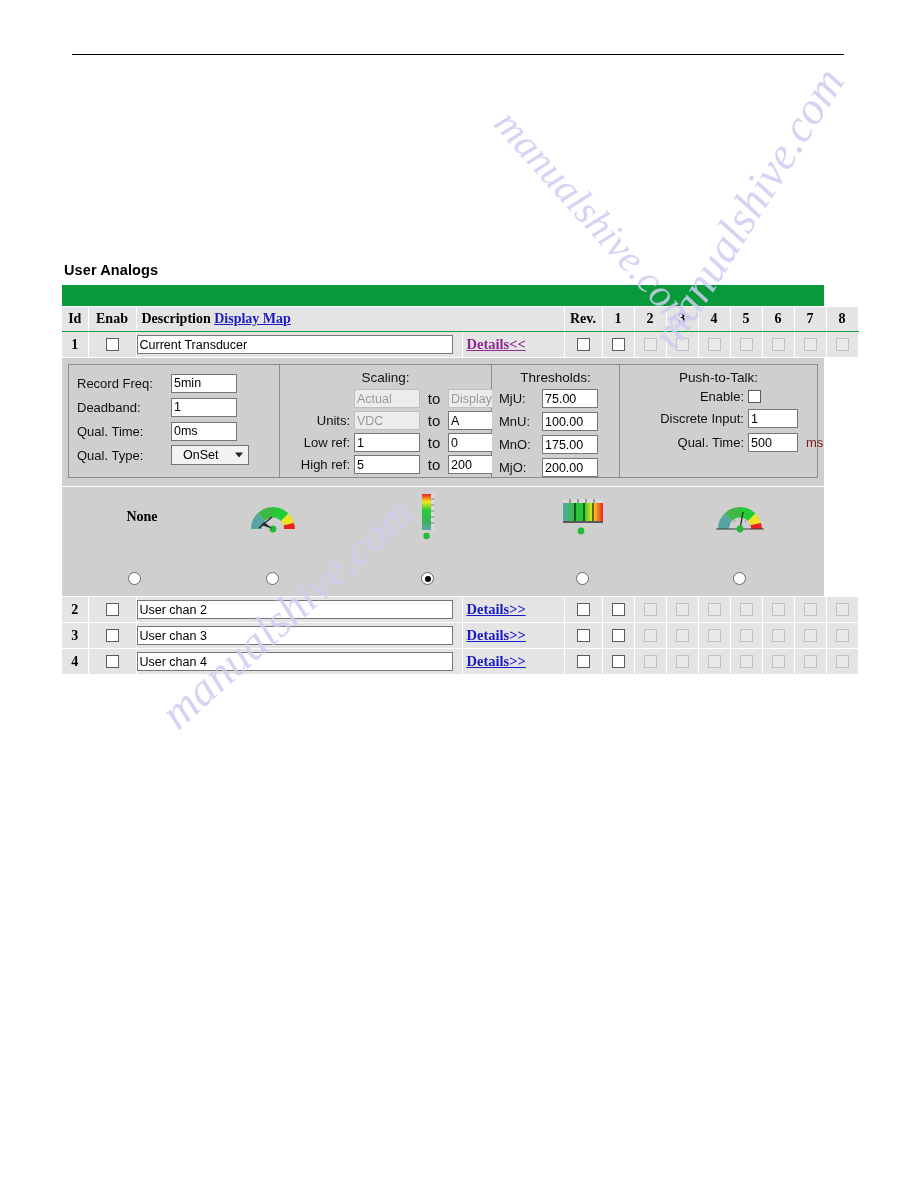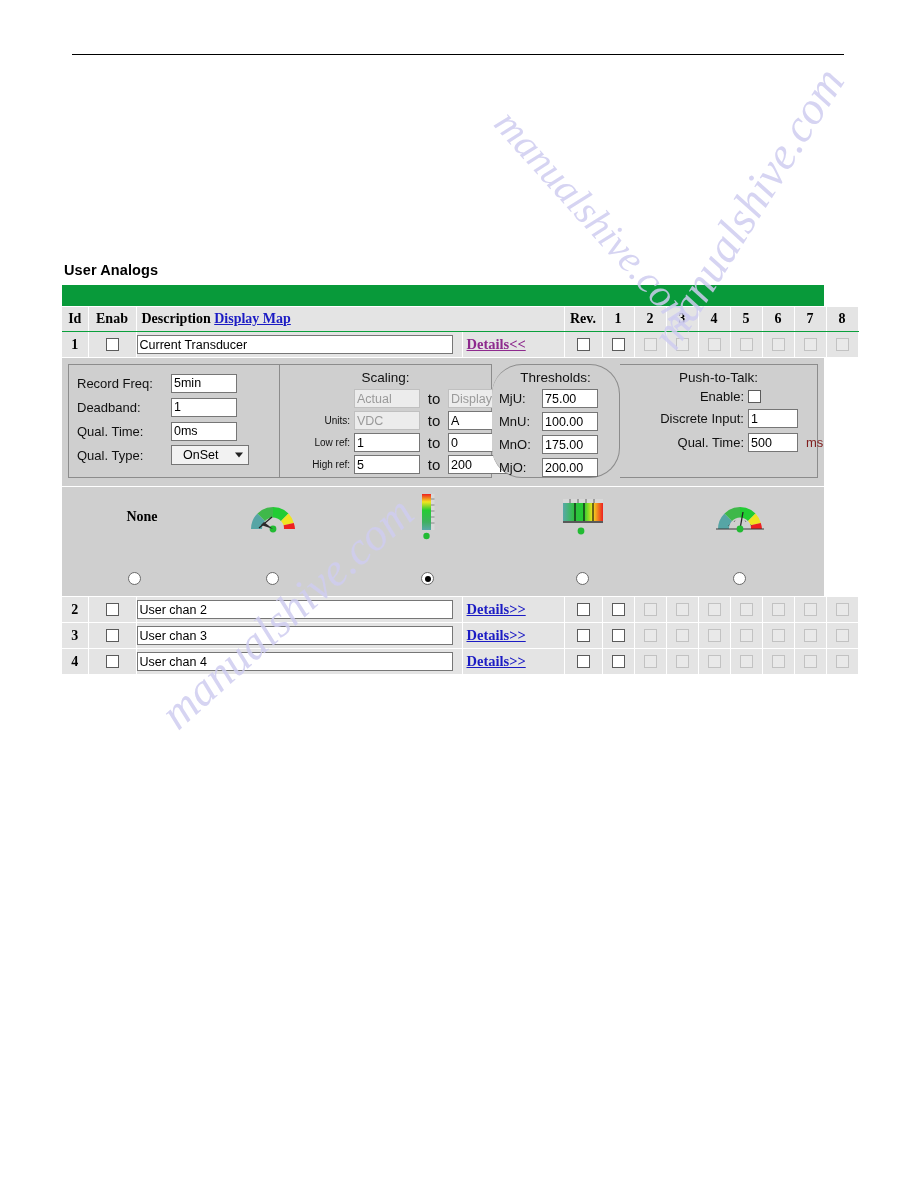--- a/index.html
+++ b/index.html
@@ -170,21 +170,21 @@
     box-sizing:border-box;
   }
   .dbox{
     border:1.6px solid #8c8c8c;
     background:#cfcfcf;
     box-sizing:border-box;
     position:relative;
   }
   .dbox.left{width:212px;}
   .dbox.scale{width:212px;border-left:none;}
-  .dbox.thr{width:128px;border-left:none;border-radius:30px;}
+  .dbox.thr{width:128px;border-left:none;}
   .dbox.ptt{width:198px;border-left:none;}
 
   .sec-title{
     text-align:center;
     font-size:13.5px;
     color:#111;
     padding-top:5px;
     padding-bottom:2px;
   }
 
@@ -206,21 +206,21 @@
 
   
   .sc-grid{
     display:grid;
     grid-template-columns:62px 66px 20px 66px;
     row-gap:3px;
     column-gap:4px;
     padding:2px 0 0 8px;
     align-items:center;
   }
-  .sc-lab{font-size:10px;text-align:right;color:#111;}
+  .sc-lab{font-size:13px;text-align:right;color:#111;}
   .sc-to{font-size:15px;text-align:center;color:#111;}
   .sc-in{width:66px;}
 
   
   .thr-grid{
     display:grid;
     grid-template-columns:38px 72px;
     row-gap:4px;
     column-gap:5px;
     padding:2px 0 0 7px;

